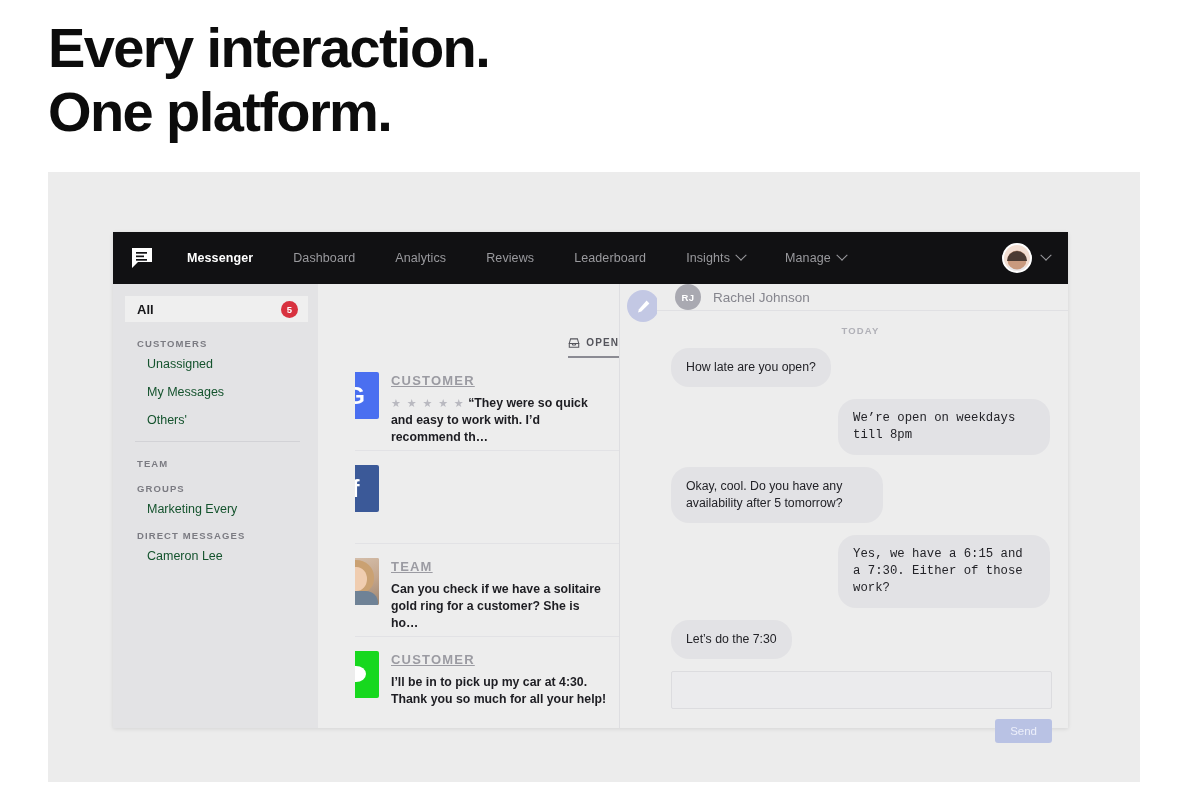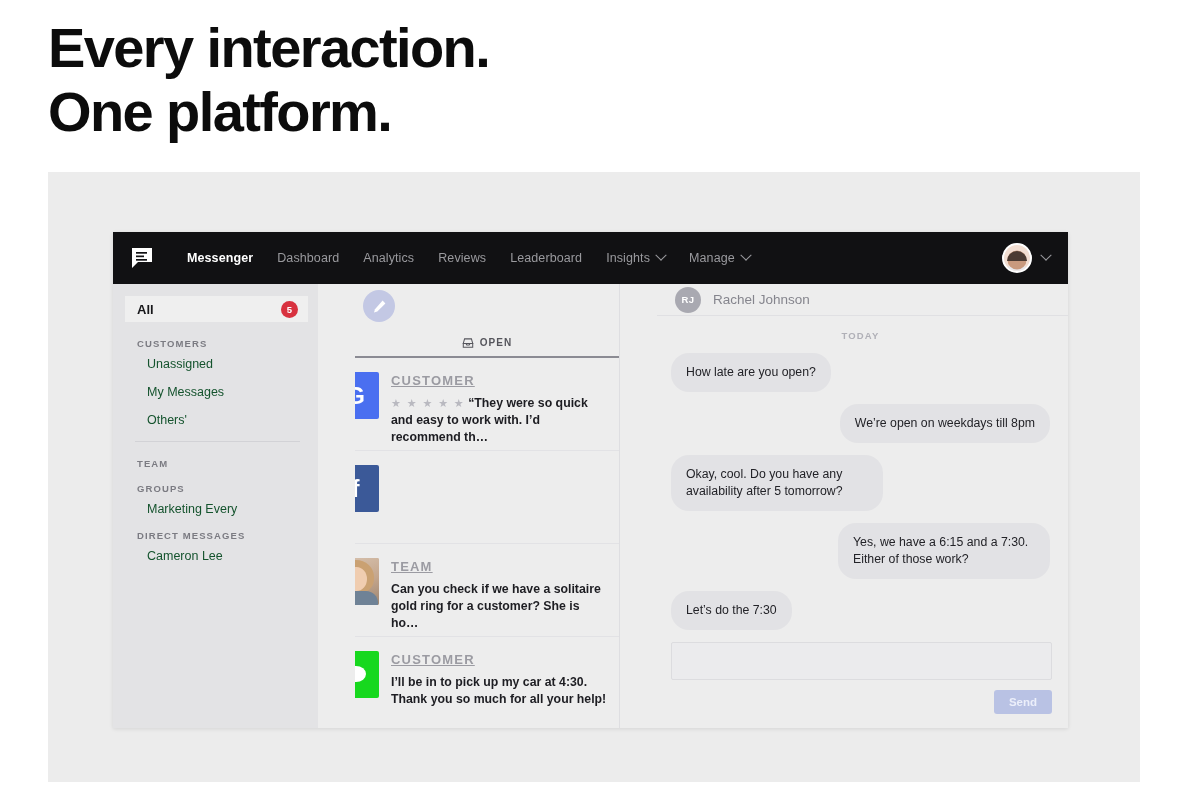--- a/index.html
+++ b/index.html
@@ -49,21 +49,21 @@
     align-items: center;
     padding: 0 18px 0 16px;
   }
   .logo-mark {
     width: 26px; height: 26px;
     flex: 0 0 26px;
     position: relative;
     margin-right: 20px;
   }
   .logo-mark svg { display: block; }
-  .nav-items { display: flex; align-items: center; gap: 0; }
+  .nav-items { display: flex; align-items: center; gap: 16px; }
   .nav-item {
     font-size: 12.5px;
     color: #9a9a9e;
     padding: 0 12px;
     white-space: nowrap;
     cursor: pointer;
     letter-spacing: .1px;
   }
   .nav-item.active { color: #ffffff; font-weight: 700; }
   .nav-item.with-caret { display: flex; align-items: center; gap: 7px; }
@@ -144,20 +144,21 @@
     margin: 14px 18px 0 22px;
   }
 
   
   .convcol {
     width: 265px; flex: 0 0 265px;
     background: #ededed;
     display: flex; flex-direction: column;
     position: relative;
     border-right: 1px solid #dedee1;
+    align-items: flex-end;
   }
   .compose-row { height: 44px; position: relative; }
   .compose-btn {
     position: absolute; left: 8px; top: 6px;
     width: 32px; height: 32px; border-radius: 50%;
     background: #c3c8e4;
     display: flex; align-items: center; justify-content: center;
     cursor: pointer;
   }
   .tabs {
@@ -232,21 +233,21 @@
     letter-spacing: .4px;
   }
   .chat-name { font-size: 13.5px; color: #85858d; }
   .chat-scroll { flex: 1; padding: 14px 18px 0 14px; position: relative; }
   .day-divider {
     text-align: center; font-size: 9.5px; letter-spacing: 1.2px;
     color: #b0b0b7; font-weight: 700; margin-bottom: 12px;
     text-transform: uppercase;
   }
   .msg-row { display: flex; margin-bottom: 12px; }
-  .msg-row.out { justify-content: flex-end; }
+  .msg-row.out { justify-content: flex-end; font-family: Liberation Mono, monospace; }
   .bubble {
     max-width: 212px;
     padding: 11px 15px;
     border-radius: 18px;
     background: #e2e2e5;
     font-size: 12.3px; line-height: 17px;
     color: #232328;
   }
   .msg-row.out .bubble { background: #e2e2e5; }
   .composer {
@@ -260,21 +261,21 @@
     width: 100%;
     font-size: 12.5px; color: #2a2a2f;
     padding: 0 12px;
     font-family: inherit;
   }
   .composer-input::placeholder { color: #c2c2c8; }
   .send-row { display: flex; justify-content: flex-end; margin-top: 10px; }
   .send-btn {
     background: #b9c2e4;
     color: #eceffa;
-    font-size: 11.5px; font-weight: 700;
+    font-size: 11.5px; font-weight: 400;
     border: none; border-radius: 3px;
     padding: 6px 15px;
     cursor: pointer;
     font-family: inherit;
   }
 </style>
 </head>
 <body>
 
 <div class="headline">

